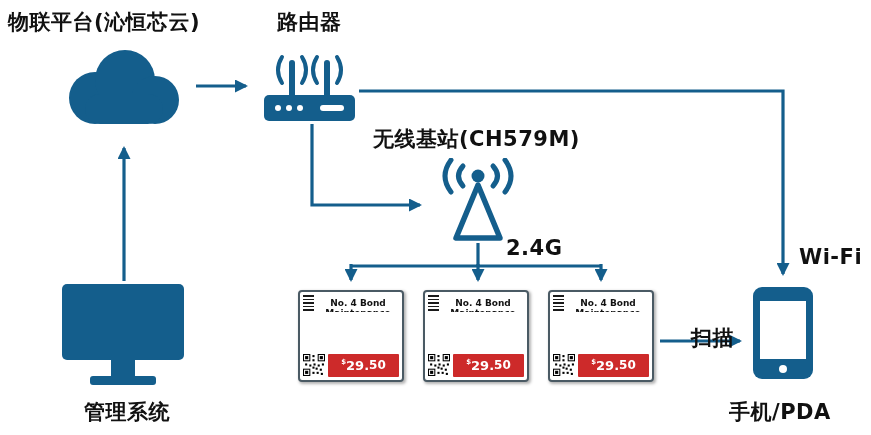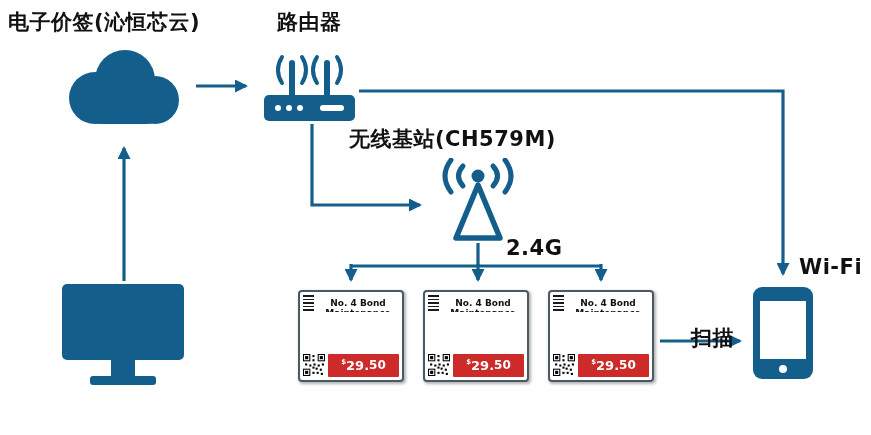--- a/index.html
+++ b/index.html
@@ -80,26 +80,28 @@
     <path class="conn" d="M124 281 V148" marker-end="url(#ah)"></path>
     <path class="conn" d="M312 124 V205 H420" marker-end="url(#ah)"></path>
     <path class="conn" d="M359 91 H783 V274" marker-end="url(#ah)"></path>
     <path class="conn" d="M478 243 V266 M351 266 H601"></path>
     <path class="conn" d="M351 264 V280" marker-end="url(#ah)"></path>
     <path class="conn" d="M478 264 V280" marker-end="url(#ah)"></path>
     <path class="conn" d="M601 264 V280" marker-end="url(#ah)"></path>
     <path class="conn" d="M660 341 H740" marker-end="url(#ah)"></path>
   </svg>
 
-  <div class="label" style="left:8px;top:8px;">电子价签(沁恒芯云)</div>
+  <div class="label" style="left:8px;top:8px;">物联平台(沁恒芯云)</div>
   <div class="label" style="left:277px;top:8px;text-align:center;">路由器</div>
-  <div class="label" style="left:349px;top:125px;">无线基站(CH579M)</div>
+  <div class="label" style="left:373px;top:125px;">无线基站(CH579M)</div>
   <div class="label" style="left:506px;top:236px;">2.4G</div>
-  <div class="label" style="left:799px;top:245px;margin-top:10px;">Wi-Fi</div>
+  <div class="label" style="left:799px;top:245px;">Wi-Fi</div>
   <div class="label" style="left:691px;top:300px;margin-top:24px;">扫描</div>
+  <div class="label" style="left:84px;top:398px;">管理系统</div>
+  <div class="label" style="left:729px;top:398px;">手机/PDA</div>
 
   <svg class="abs" style="left:55px;top:42px;" width="135" height="90" viewBox="0 0 135 90">
     <circle class="fill-p" cx="40" cy="56" r="26"></circle>
     <circle class="fill-p" cx="70" cy="38" r="30"></circle>
     <circle class="fill-p" cx="100" cy="58" r="24"></circle>
     <rect class="fill-p" x="30" y="52" width="78" height="30" rx="15"></rect>
   </svg>
 
   <svg class="abs" style="left:262px;top:45px;" width="95" height="78" viewBox="0 0 95 78">
     <path class="stroke-p" stroke-width="4" stroke-linecap="round" d="M20,12 Q12,25 20,38"></path>

